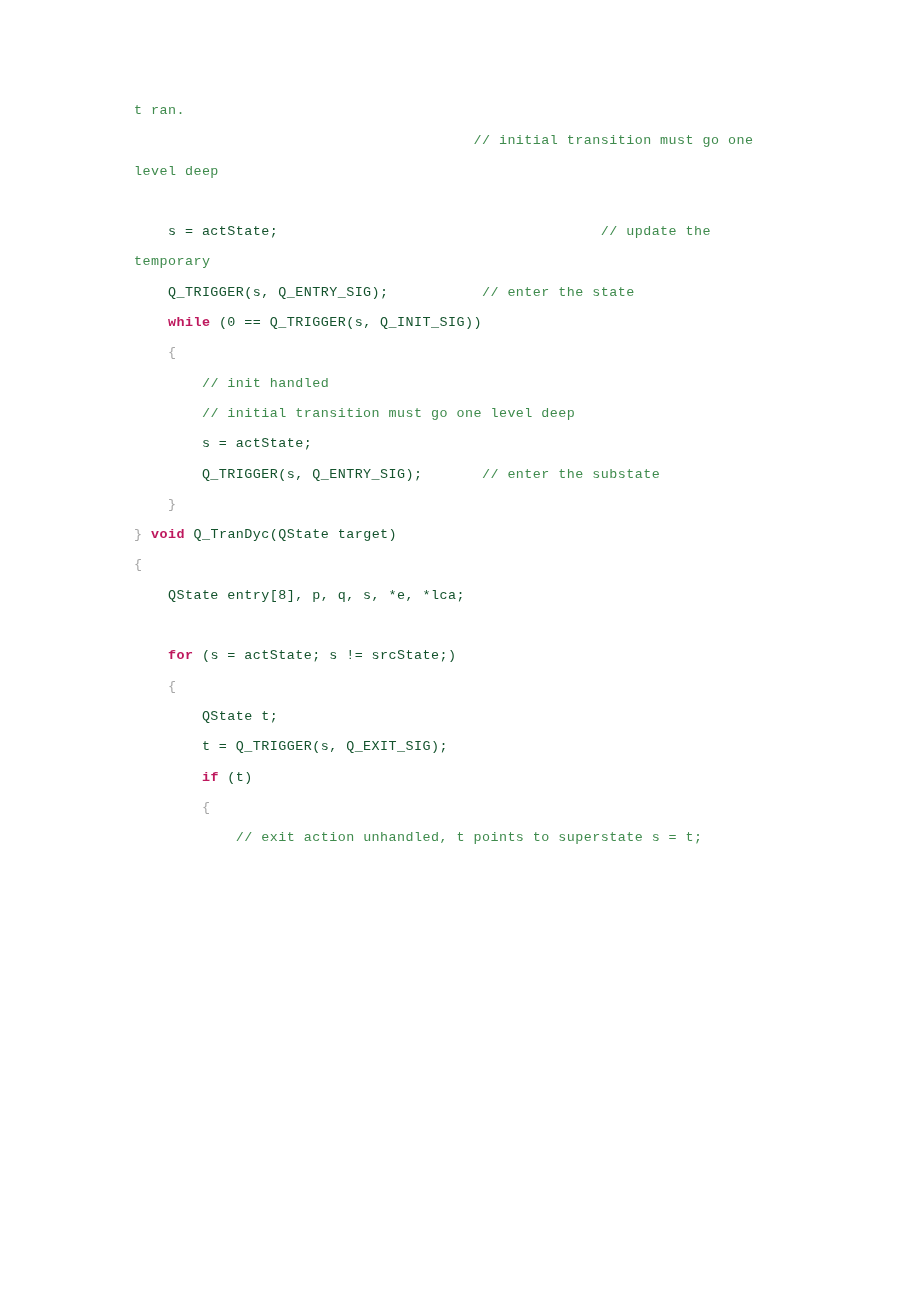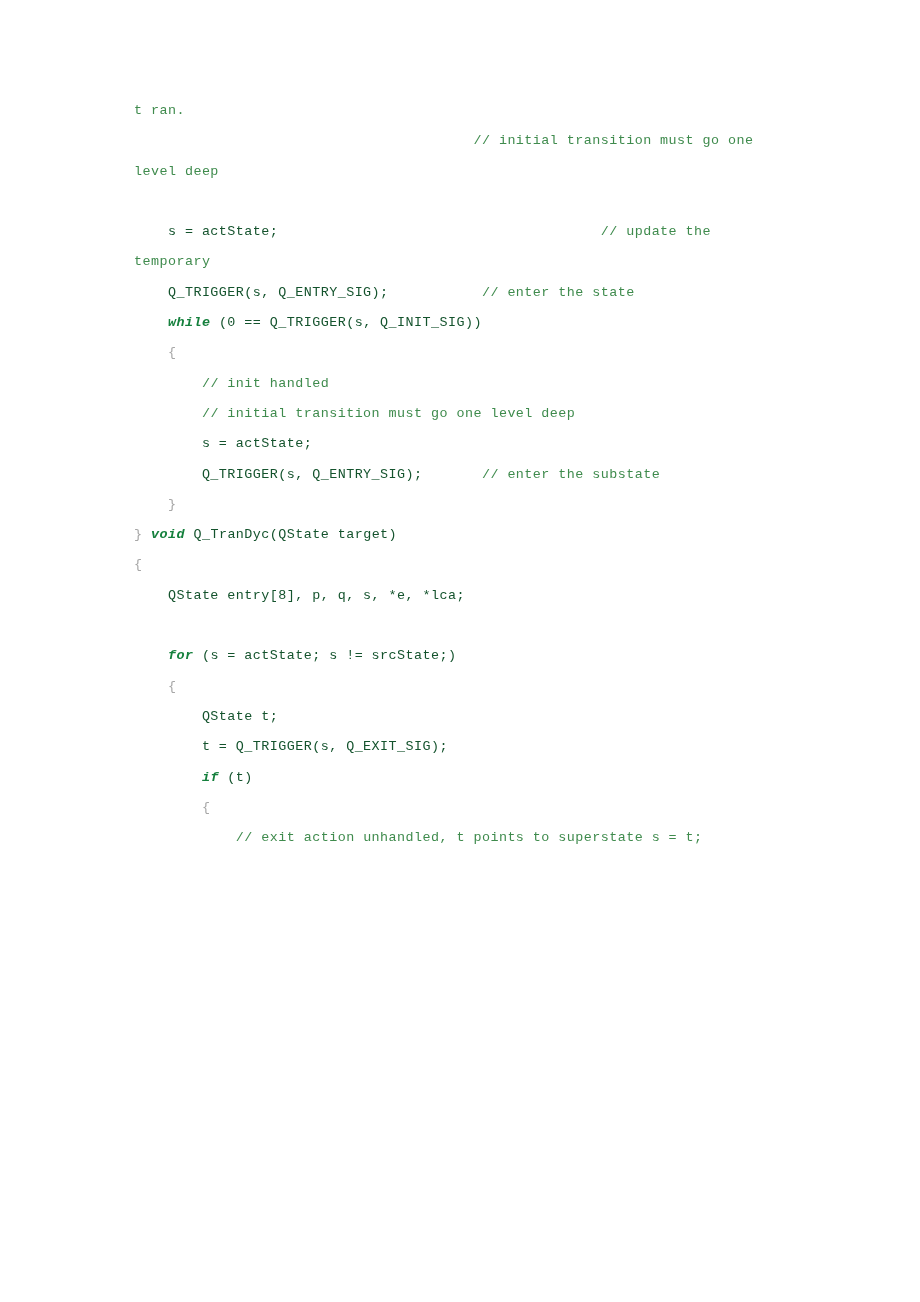--- a/index.html
+++ b/index.html
@@ -34,18 +34,18 @@
     display: block;
     height: 30.3px;
     white-space: pre;
   }
   
   .cmt  { color: #3f8b4d; }
   .kw   { color: #4a49b5; font-weight: bold; }
   .pln  { color: #9b9b9b; }
   .brc  { color: #a6a6a6; }
 </style>
-<style>.cmt{color:#3f8b4d;}.kw{color:#15803d;font-style:italic;}.pln,.code{color:#14532d;}.brc{color:#a6a6a6;}.page{background:#ffffff;}</style></head>
+<style>.cmt{color:#3f8b4d;}.kw{color:#be185d;}.pln,.code{color:#14532d;}.brc{color:#a6a6a6;}.page{background:#ffffff;}</style></head>
 <body>
 
 <div class="page">
   <div class="code-block" id="code-block"><span class="ln"><span class="cmt">t ran.</span></span><span class="ln"><span class="pln">                                        </span><span class="cmt">// initial transition must go one</span></span><span class="ln"><span class="cmt">level deep</span></span><span class="ln">&nbsp;</span><span class="ln"><span class="pln">    s = actState;                                      </span><span class="cmt">// update the</span></span><span class="ln"><span class="cmt">temporary</span></span><span class="ln"><span class="pln">    Q_TRIGGER(s, Q_ENTRY_SIG);           </span><span class="cmt">// enter the state</span></span><span class="ln"><span class="pln">    </span><span class="kw">while</span><span class="pln"> (0 == Q_TRIGGER(s, Q_INIT_SIG))</span></span><span class="ln"><span class="pln">    </span><span class="brc">{</span></span><span class="ln"><span class="pln">        </span><span class="cmt">// init handled</span></span><span class="ln"><span class="pln">        </span><span class="cmt">// initial transition must go one level deep</span></span><span class="ln"><span class="pln">        s = actState;</span></span><span class="ln"><span class="pln">        Q_TRIGGER(s, Q_ENTRY_SIG);       </span><span class="cmt">// enter the substate</span></span><span class="ln"><span class="pln">    </span><span class="brc">}</span></span><span class="ln"><span class="brc">}</span><span class="pln"> </span><span class="kw">void</span><span class="pln"> Q_TranDyc(QState target)</span></span><span class="ln"><span class="brc">{</span></span><span class="ln"><span class="pln">    QState entry[8], p, q, s, *e, *lca;</span></span><span class="ln">&nbsp;</span><span class="ln"><span class="pln">    </span><span class="kw">for</span><span class="pln"> (s = actState; s != srcState;)</span></span><span class="ln"><span class="pln">    </span><span class="brc">{</span></span><span class="ln"><span class="pln">        QState t;</span></span><span class="ln"><span class="pln">        t = Q_TRIGGER(s, Q_EXIT_SIG);</span></span><span class="ln"><span class="pln">        </span><span class="kw">if</span><span class="pln"> (t)</span></span><span class="ln"><span class="pln">        </span><span class="brc">{</span></span><span class="ln"><span class="pln">            </span><span class="cmt">// exit action unhandled, t points to superstate s = t;</span></span></div>
 </div>
 
 </body></html>

